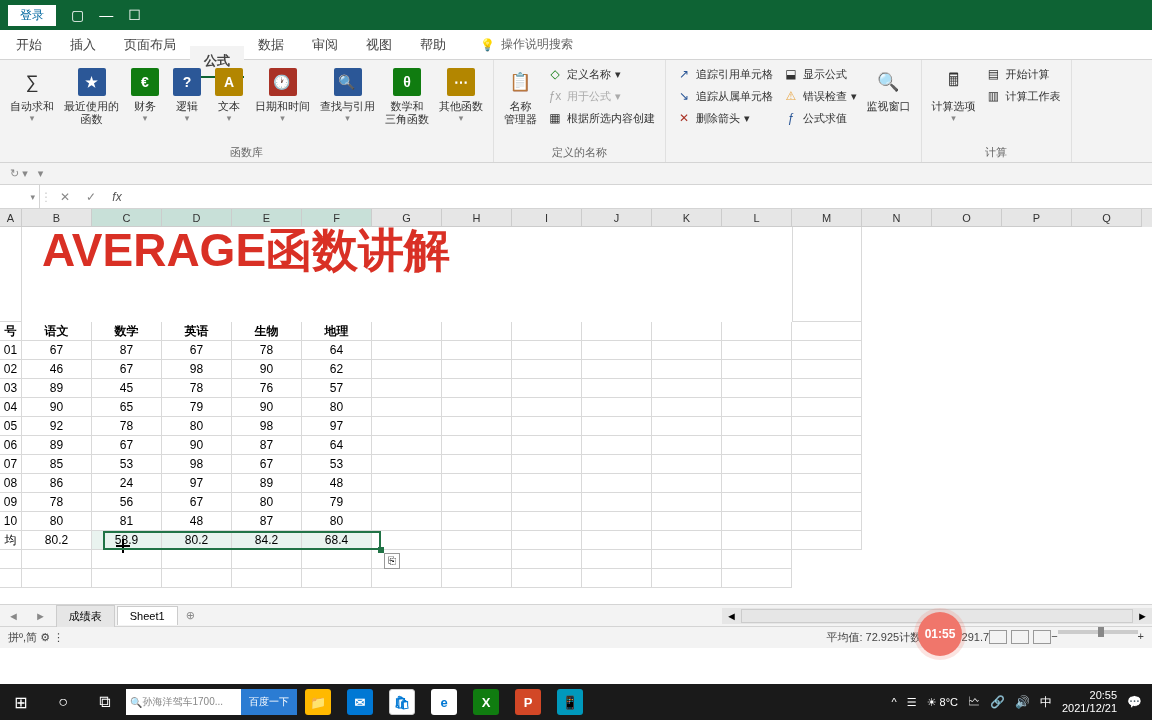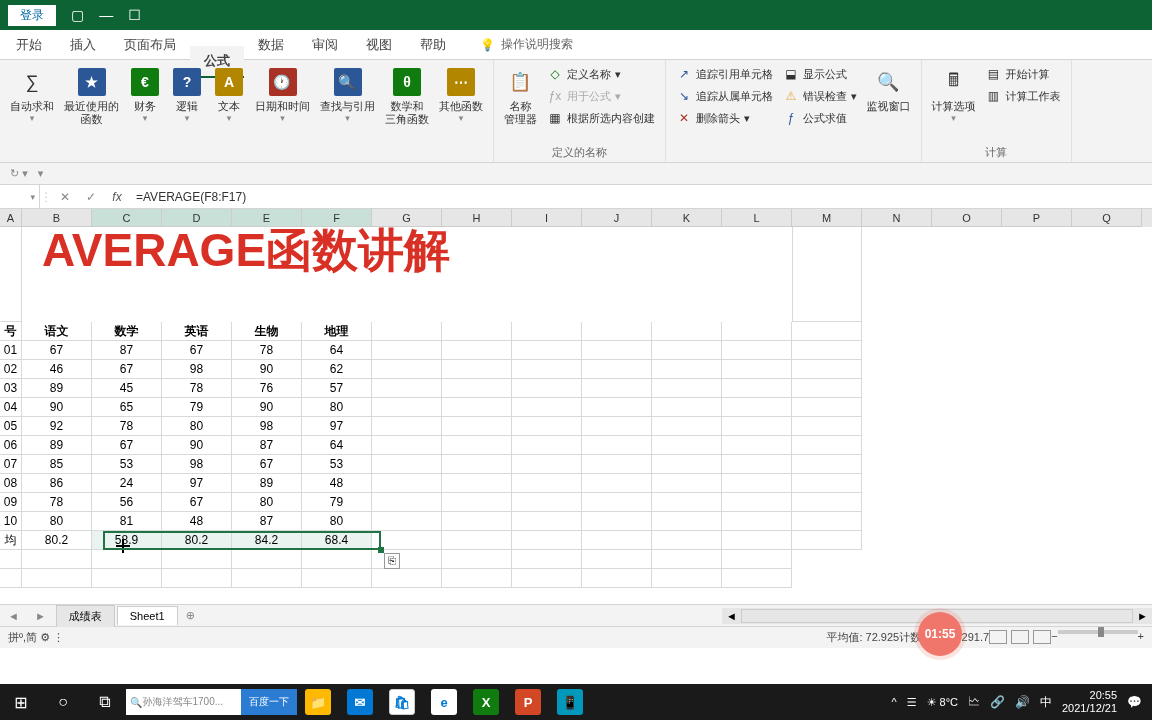--- a/index.html
+++ b/index.html
@@ -185,20 +185,21 @@
 三角函数</div>
       </div>
       <div class="rb-btn">
         <div class="icon-box">
             <span class="icon-bg" style="background:#b38600">⋯</span>
           </div>
         <div class="label">其他函数</div>
         <div style="font-size:9px;color:#888">▾</div>
       </div>
     </div>
+    <div class="group-label">函数库</div>
   </div>
 
   <div class="ribbon-group">
     <div class="group-items">
       <div class="rb-btn">
         <div class="icon-box">📋</div>
         <div class="label" style="white-space:pre-line">名称
 管理器</div>
       </div>
       <div class="vert-items">
@@ -273,21 +274,20 @@
 
 <div class="formula-bar">
   <div class="name-box">
       <span></span>
       <span class="dd">▾</span>
     </div>
   <span style="color:#ccc">⋮</span>
   <span class="fb-btn">✕</span>
   <span class="fb-btn">✓</span>
   <span class="fx-label">fx</span>
-  <div class="formula-input">=AVERAGE(F8:F17)</div>
 </div>
 
 <div class="grid-area">
 
   <div class="col-headers" id="col-headers">
       <div class="col-h" style="width: 22px;">A</div>
       <div class="col-h" style="width: 70px;">B</div>
       <div class="col-h sel" style="width: 70px;">C</div>
       <div class="col-h sel" style="width: 70px;">D</div>
       <div class="col-h sel" style="width: 70px;">E</div>

